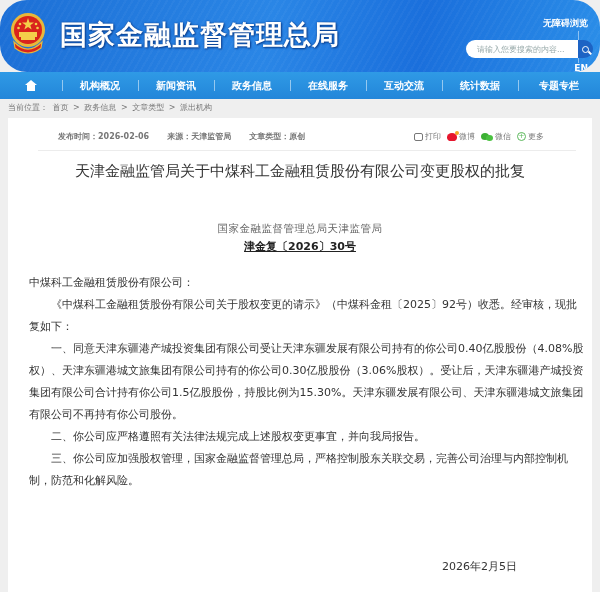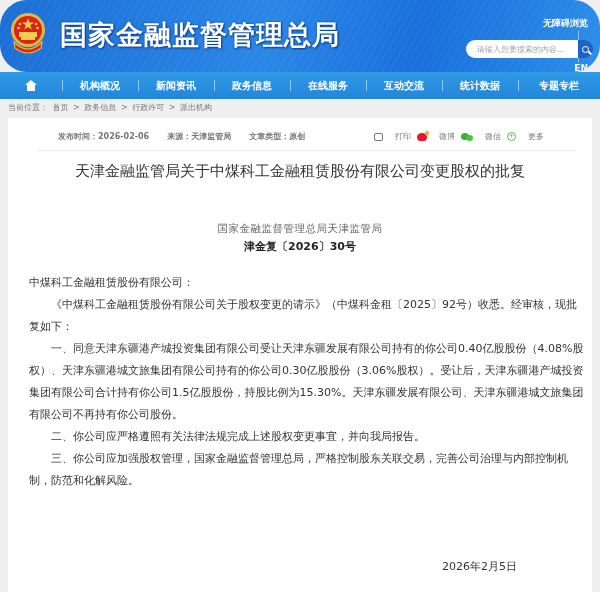--- a/index.html
+++ b/index.html
@@ -30,33 +30,33 @@
   .home-icon { width: 12px; height: 11px; position: relative; }
   .home-icon::before { content: ""; position: absolute; left: 0; top: 0; border-left: 6px solid transparent; border-right: 6px solid transparent; border-bottom: 5px solid #fff; }
   .home-icon::after { content: ""; position: absolute; left: 2px; top: 5px; width: 8px; height: 6px; background: #fff; }
 
   .breadcrumb { position: absolute; left: 8px; top: 102px; font-size: 8px; color: #777; white-space: nowrap; }
   .breadcrumb span { margin-right: 2px; }
 
   .card { position: absolute; left: 8px; top: 118px; width: 584px; height: 474px; background: #fff; }
   .meta { position: absolute; left: 50px; top: 13px; font-size: 8px; color: #777; white-space: nowrap; display: flex; gap: 18px; font-weight: bold; }
   .share { position: absolute; right: 48px; top: 13px; font-size: 8px; color: #777; display: flex; align-items: center; gap: 6px; white-space: nowrap; }
-  .share .it { display: flex; align-items: center; gap: 12px; }
+  .share .it { display: flex; align-items: center; gap: 2px; }
   .ic-print { width: 9px; height: 8px; border: 1.3px solid #777; border-radius: 2px; display: inline-block; }
   .ic-weibo { width: 10px; height: 8px; background: #e6162d; border-radius: 50% 50% 45% 45%; display: inline-block; position: relative; }
   .ic-weibo::after { content: ""; position: absolute; right: -2px; top: -2px; width: 4px; height: 4px; border-radius: 50%; background: #f5a623; }
   .ic-wechat { width: 12px; height: 8px; display: inline-block; position: relative; }
   .ic-wechat::before { content: ""; position: absolute; left: 0; top: 0; width: 8px; height: 7px; border-radius: 50%; background: #3cb034; }
   .ic-wechat::after { content: ""; position: absolute; left: 5px; top: 2px; width: 7px; height: 6px; border-radius: 50%; background: #49c13f; }
   .ic-more { width: 9px; height: 9px; border: 1px solid #5bb85b; border-radius: 50%; display: inline-flex; align-items: center; justify-content: center; font-size: 7px; color: #5bb85b; line-height: 1; }
   .meta-rule { position: absolute; left: 30px; right: 16px; top: 32px; height: 1px; background: #ececec; }
 
   .title { position: absolute; left: 0; right: 0; top: 44px; text-align: center; font-size: 15px; color: #333; white-space: nowrap; }
   .issuer { position: absolute; left: 0; right: 0; top: 104px; text-align: center; font-family: "DejaVu Serif", "Liberation Serif", serif; font-size: 10.5px; color: #666; letter-spacing: 0.5px; }
-  .docno { position: absolute; left: 0; right: 0; top: 121px; text-align: center; font-size: 11px; color: #222; font-weight: bold; }
+  .docno { position: absolute; left: 0; right: 0; top: 121px; text-align: center; font-size: 11px; color: #222; font-weight: bold; text-decoration: underline; }
 
   .body { position: absolute; left: 21px; top: 154px; width: 555px; font-size: 11px; line-height: 22px; color: #333; }
   .body p { margin: 0; }
   .body .ind { text-indent: 22px; }
   .signdate { position: absolute; left: 434px; top: 441px; font-size: 11px; color: #333; white-space: nowrap; }
 </style>
 </head>
 <body>
 
 <div class="header">
@@ -104,21 +104,21 @@
   <div class="nav-item" style="width:76px">统计数据</div>
   <div class="nav-item" style="width:82px">专题专栏</div>
 </div>
 
 <div class="breadcrumb">
   <span>当前位置：</span>
   <span>首页</span>
   <span>&gt;</span>
   <span>政务信息</span>
   <span>&gt;</span>
-  <span>行政许可</span>
+  <span>文章类型</span>
   <span>&gt;</span>
   <span>派出机构</span>
 </div>
 
 <div class="card">
   <div class="meta">
     <span>发布时间：2026-02-06</span>
     <span>来源：天津监管局</span>
     <span>文章类型：原创</span>
   </div>

